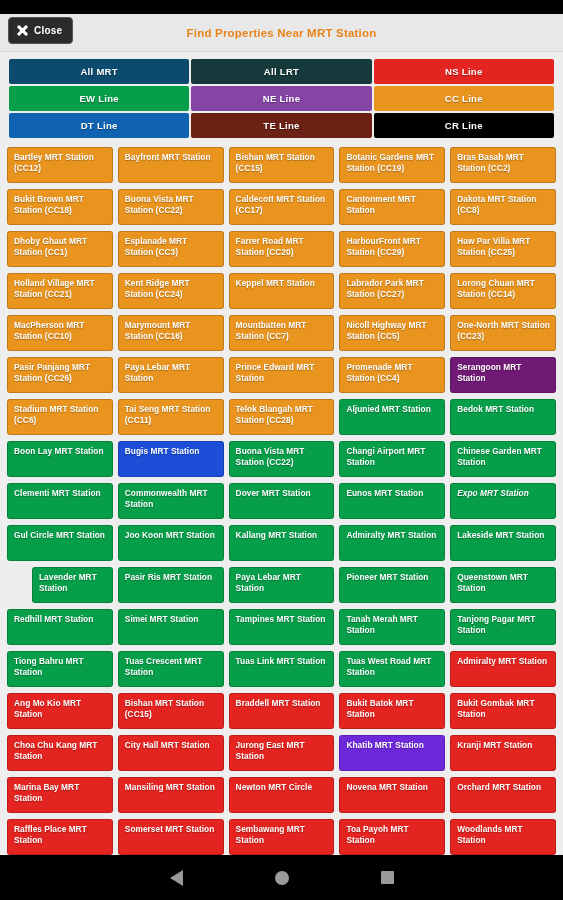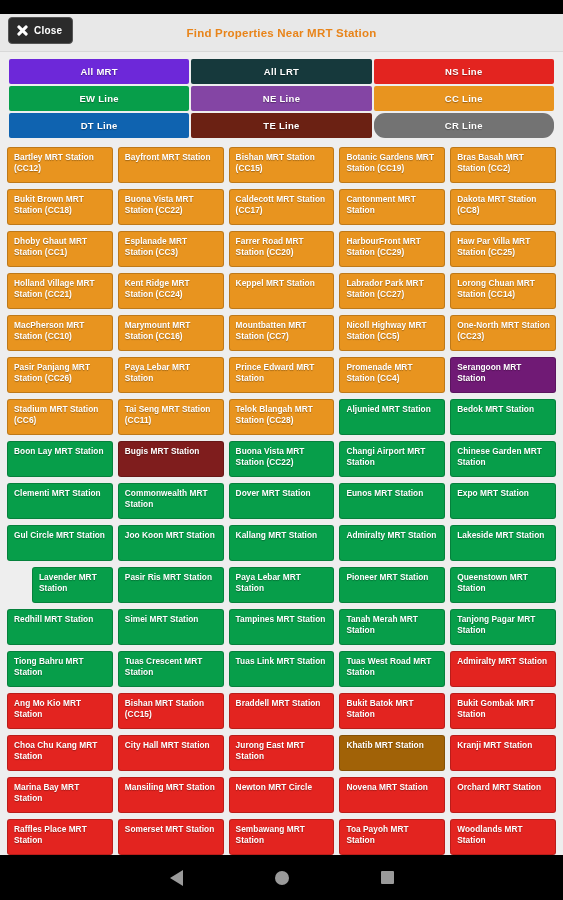--- a/index.html
+++ b/index.html
@@ -174,29 +174,29 @@
   <div class="title-bar">
     <div class="close-btn">
       <span class="close-x"></span>
       <span class="close-label">Close</span>
     </div>
     <div class="title-text">Find Properties Near MRT Station</div>
   </div>
 
   <div class="lines-wrap">
     <div class="lines-grid" id="lines-grid">
-        <div class="line-btn" style="background: #6d28d9; color: rgb(255, 255, 255);">All MRT</div>
+        <div class="line-btn" style="background: #0c4a6e; color: rgb(255, 255, 255);">All MRT</div>
         <div class="line-btn" style="background: rgb(22, 57, 60); color: rgb(255, 255, 255);">All LRT</div>
         <div class="line-btn" style="background: rgb(227, 36, 32); color: rgb(255, 255, 255);">NS Line</div>
         <div class="line-btn" style="background: rgb(7, 158, 74); color: rgb(255, 255, 255);">EW Line</div>
         <div class="line-btn" style="background: rgb(132, 69, 164); color: rgb(255, 255, 255);">NE Line</div>
         <div class="line-btn" style="background: rgb(232, 148, 31); color: rgb(255, 255, 255);">CC Line</div>
         <div class="line-btn" style="background: rgb(15, 99, 176); color: rgb(255, 255, 255);">DT Line</div>
         <div class="line-btn" style="background: rgb(107, 33, 19); color: rgb(255, 255, 255);">TE Line</div>
-        <div class="line-btn" style="background: #737373; color: rgb(255, 255, 255); border-radius: 11px;">CR Line</div>
+        <div class="line-btn" style="background: #000000; color: rgb(255, 255, 255);">CR Line</div>
       </div>
   </div>
 
   <div class="stations-wrap">
     <div class="stations-grid" id="stations-grid">
         <div class="station-btn" style="background: rgb(232, 148, 31); border: 1px solid rgba(0, 0, 0, 0.18);">Bartley MRT Station (CC12)</div>
         <div class="station-btn" style="background: rgb(232, 148, 31); border: 1px solid rgba(0, 0, 0, 0.18);">Bayfront MRT Station</div>
         <div class="station-btn" style="background: rgb(232, 148, 31); border: 1px solid rgba(0, 0, 0, 0.18);">Bishan MRT Station (CC15)</div>
         <div class="station-btn" style="background: rgb(232, 148, 31); border: 1px solid rgba(0, 0, 0, 0.18);">Botanic Gardens MRT Station (CC19)</div>
         <div class="station-btn" style="background: rgb(232, 148, 31); border: 1px solid rgba(0, 0, 0, 0.18);">Bras Basah MRT Station (CC2)</div>
@@ -224,29 +224,29 @@
         <div class="station-btn" style="background: rgb(232, 148, 31); border: 1px solid rgba(0, 0, 0, 0.18);">Paya Lebar MRT Station</div>
         <div class="station-btn" style="background: rgb(232, 148, 31); border: 1px solid rgba(0, 0, 0, 0.18);">Prince Edward MRT Station</div>
         <div class="station-btn" style="background: rgb(232, 148, 31); border: 1px solid rgba(0, 0, 0, 0.18);">Promenade MRT Station (CC4)</div>
         <div class="station-btn" style="background: #701a75; border: 1px solid rgba(0, 0, 0, 0.18);">Serangoon MRT Station</div>
         <div class="station-btn" style="background: rgb(232, 148, 31); border: 1px solid rgba(0, 0, 0, 0.18);">Stadium MRT Station (CC6)</div>
         <div class="station-btn" style="background: rgb(232, 148, 31); border: 1px solid rgba(0, 0, 0, 0.18);">Tai Seng MRT Station (CC11)</div>
         <div class="station-btn" style="background: rgb(232, 148, 31); border: 1px solid rgba(0, 0, 0, 0.18);">Telok Blangah MRT Station (CC28)</div>
         <div class="station-btn" style="background: rgb(7, 158, 74); border: 1px solid rgba(0, 0, 0, 0.18);">Aljunied MRT Station</div>
         <div class="station-btn" style="background: rgb(7, 158, 74); border: 1px solid rgba(0, 0, 0, 0.18);">Bedok MRT Station</div>
         <div class="station-btn" style="background: rgb(7, 158, 74); border: 1px solid rgba(0, 0, 0, 0.18);">Boon Lay MRT Station</div>
-        <div class="station-btn" style="background: #7f1d1d; border: 1px solid rgba(0, 0, 0, 0.18);">Bugis MRT Station</div>
+        <div class="station-btn" style="background: #1d4ed8; border: 1px solid rgba(0, 0, 0, 0.18);">Bugis MRT Station</div>
         <div class="station-btn" style="background: rgb(7, 158, 74); border: 1px solid rgba(0, 0, 0, 0.18);">Buona Vista MRT Station (CC22)</div>
         <div class="station-btn" style="background: rgb(7, 158, 74); border: 1px solid rgba(0, 0, 0, 0.18);">Changi Airport MRT Station</div>
         <div class="station-btn" style="background: rgb(7, 158, 74); border: 1px solid rgba(0, 0, 0, 0.18);">Chinese Garden MRT Station</div>
         <div class="station-btn" style="background: rgb(7, 158, 74); border: 1px solid rgba(0, 0, 0, 0.18);">Clementi MRT Station</div>
         <div class="station-btn" style="background: rgb(7, 158, 74); border: 1px solid rgba(0, 0, 0, 0.18);">Commonwealth MRT Station</div>
         <div class="station-btn" style="background: rgb(7, 158, 74); border: 1px solid rgba(0, 0, 0, 0.18);">Dover MRT Station</div>
         <div class="station-btn" style="background: rgb(7, 158, 74); border: 1px solid rgba(0, 0, 0, 0.18);">Eunos MRT Station</div>
-        <div class="station-btn" style="background: rgb(7, 158, 74); border: 1px solid rgba(0, 0, 0, 0.18);">Expo MRT Station</div>
+        <div class="station-btn" style="background: rgb(7, 158, 74); border: 1px solid rgba(0, 0, 0, 0.18); font-style: italic;">Expo MRT Station</div>
         <div class="station-btn" style="background: rgb(7, 158, 74); border: 1px solid rgba(0, 0, 0, 0.18);">Gul Circle MRT Station</div>
         <div class="station-btn" style="background: rgb(7, 158, 74); border: 1px solid rgba(0, 0, 0, 0.18);">Joo Koon MRT Station</div>
         <div class="station-btn" style="background: rgb(7, 158, 74); border: 1px solid rgba(0, 0, 0, 0.18);">Kallang MRT Station</div>
         <div class="station-btn" style="background: rgb(7, 158, 74); border: 1px solid rgba(0, 0, 0, 0.18);">Admiralty MRT Station</div>
         <div class="station-btn" style="background: rgb(7, 158, 74); border: 1px solid rgba(0, 0, 0, 0.18);">Lakeside MRT Station</div>
         <div class="station-btn" style="background: rgb(7, 158, 74); border: 1px solid rgba(0, 0, 0, 0.18); margin-left: 25px;">Lavender MRT Station</div>
         <div class="station-btn" style="background: rgb(7, 158, 74); border: 1px solid rgba(0, 0, 0, 0.18);">Pasir Ris MRT Station</div>
         <div class="station-btn" style="background: rgb(7, 158, 74); border: 1px solid rgba(0, 0, 0, 0.18);">Paya Lebar MRT Station</div>
         <div class="station-btn" style="background: rgb(7, 158, 74); border: 1px solid rgba(0, 0, 0, 0.18);">Pioneer MRT Station</div>
         <div class="station-btn" style="background: rgb(7, 158, 74); border: 1px solid rgba(0, 0, 0, 0.18);">Queenstown MRT Station</div>
@@ -261,21 +261,21 @@
         <div class="station-btn" style="background: rgb(7, 158, 74); border: 1px solid rgba(0, 0, 0, 0.18);">Tuas West Road MRT Station</div>
         <div class="station-btn" style="background: rgb(227, 36, 32); border: 1px solid rgba(0, 0, 0, 0.18);">Admiralty MRT Station</div>
         <div class="station-btn" style="background: rgb(227, 36, 32); border: 1px solid rgba(0, 0, 0, 0.18);">Ang Mo Kio MRT Station</div>
         <div class="station-btn" style="background: rgb(227, 36, 32); border: 1px solid rgba(0, 0, 0, 0.18);">Bishan MRT Station (CC15)</div>
         <div class="station-btn" style="background: rgb(227, 36, 32); border: 1px solid rgba(0, 0, 0, 0.18);">Braddell MRT Station</div>
         <div class="station-btn" style="background: rgb(227, 36, 32); border: 1px solid rgba(0, 0, 0, 0.18);">Bukit Batok MRT Station</div>
         <div class="station-btn" style="background: rgb(227, 36, 32); border: 1px solid rgba(0, 0, 0, 0.18);">Bukit Gombak MRT Station</div>
         <div class="station-btn" style="background: rgb(227, 36, 32); border: 1px solid rgba(0, 0, 0, 0.18);">Choa Chu Kang MRT Station</div>
         <div class="station-btn" style="background: rgb(227, 36, 32); border: 1px solid rgba(0, 0, 0, 0.18);">City Hall MRT Station</div>
         <div class="station-btn" style="background: rgb(227, 36, 32); border: 1px solid rgba(0, 0, 0, 0.18);">Jurong East MRT Station</div>
-        <div class="station-btn" style="background: #a16207; border: 1px solid rgba(0, 0, 0, 0.18);">Khatib MRT Station</div>
+        <div class="station-btn" style="background: #6d28d9; border: 1px solid rgba(0, 0, 0, 0.18);">Khatib MRT Station</div>
         <div class="station-btn" style="background: rgb(227, 36, 32); border: 1px solid rgba(0, 0, 0, 0.18);">Kranji MRT Station</div>
         <div class="station-btn" style="background: rgb(227, 36, 32); border: 1px solid rgba(0, 0, 0, 0.18);">Marina Bay MRT Station</div>
         <div class="station-btn" style="background: rgb(227, 36, 32); border: 1px solid rgba(0, 0, 0, 0.18);">Mansiling MRT Station</div>
         <div class="station-btn" style="background: rgb(227, 36, 32); border: 1px solid rgba(0, 0, 0, 0.18);">Newton MRT Circle</div>
         <div class="station-btn" style="background: rgb(227, 36, 32); border: 1px solid rgba(0, 0, 0, 0.18);">Novena MRT Station</div>
         <div class="station-btn" style="background: rgb(227, 36, 32); border: 1px solid rgba(0, 0, 0, 0.18);">Orchard MRT Station</div>
         <div class="station-btn" style="background: rgb(227, 36, 32); border: 1px solid rgba(0, 0, 0, 0.18);">Raffles Place MRT Station</div>
         <div class="station-btn" style="background: rgb(227, 36, 32); border: 1px solid rgba(0, 0, 0, 0.18);">Somerset MRT Station</div>
         <div class="station-btn" style="background: rgb(227, 36, 32); border: 1px solid rgba(0, 0, 0, 0.18);">Sembawang MRT Station</div>
         <div class="station-btn" style="background: rgb(227, 36, 32); border: 1px solid rgba(0, 0, 0, 0.18);">Toa Payoh MRT Station</div>

